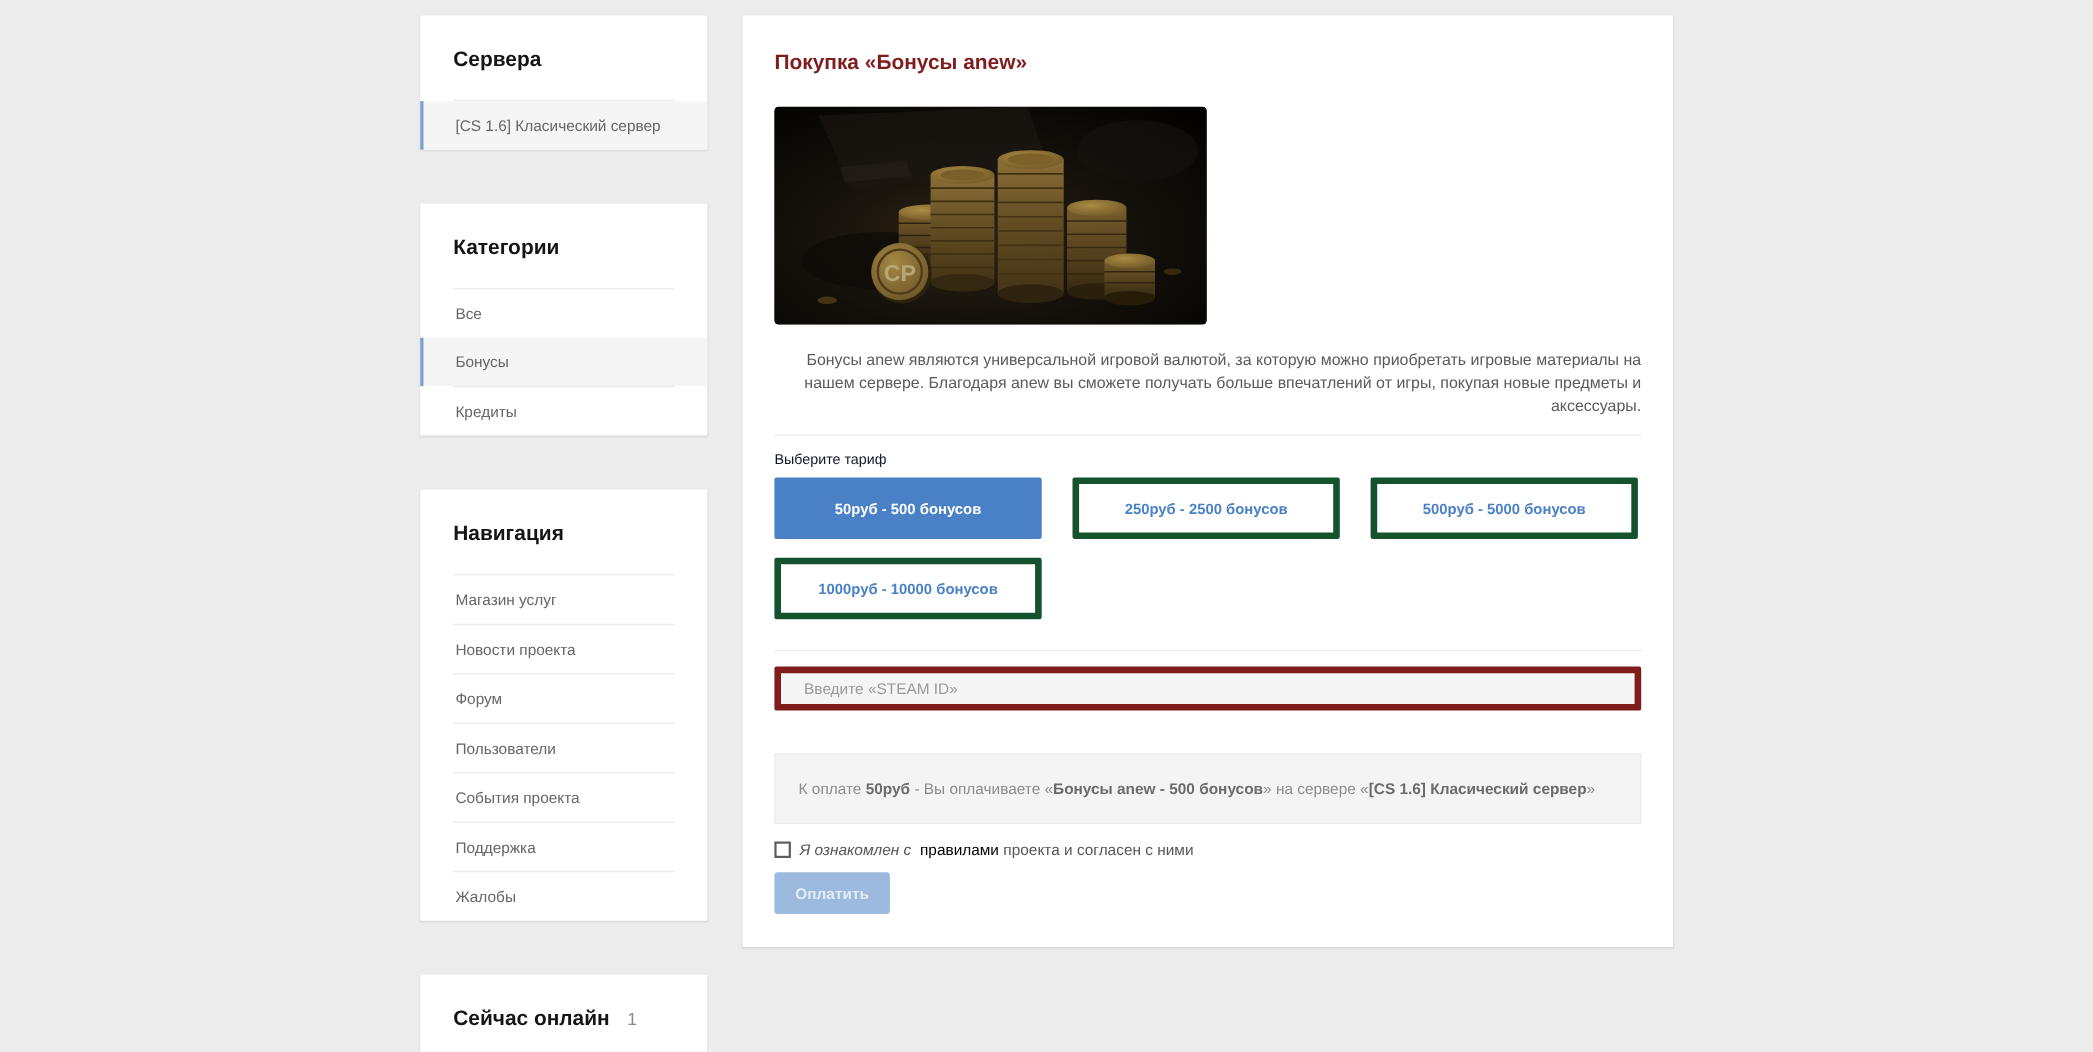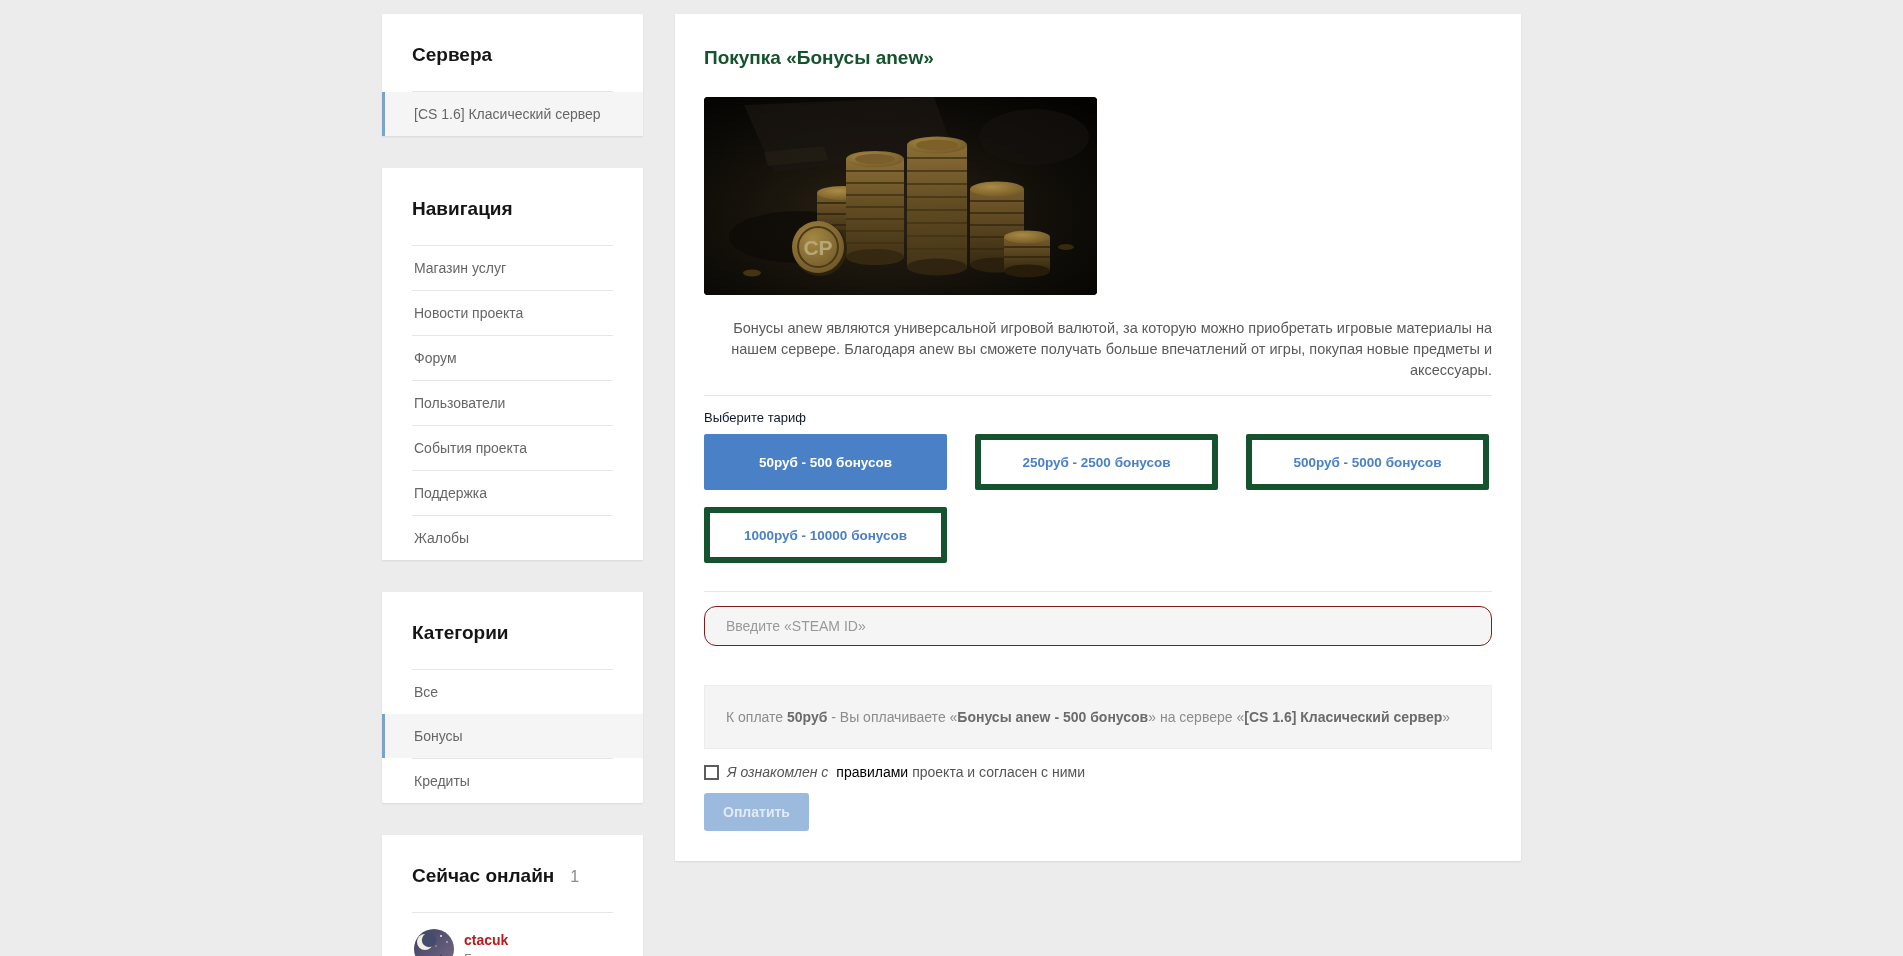--- a/index.html
+++ b/index.html
@@ -10,21 +10,21 @@
     color:#333;
     position:relative;
   }
   .card {
     background:#fff;
     box-shadow:0 1px 2px rgba(0,0,0,0.09);
     border-radius:1px;
   }
   
   .sidebar { position:absolute; left:382px; top:14px; width:261px; }
-  .side-card { margin-bottom:32px; }
+  .side-card { margin-bottom:49px; }
   .side-card-title {
     font-size:19px; font-weight:bold; color:#151515;
     padding:30px 30px 25px 30px;
   }
   .side-count { font-weight:normal; color:#8a8a8a; font-size:16px; margin-left:16px; }
   .inset-divider { border-top:1px solid #e6e6e6; margin:0 30px; }
   .side-list { list-style:none; }
   .side-item {
     font-size:14px; color:#666; padding:14px 30px 14px 32px; cursor:pointer;
   }
@@ -36,40 +36,40 @@
   
   .online-user { display:flex; align-items:center; padding:16px 30px 20px 32px; gap:10px; }
   .avatar { width:40px; height:40px; border-radius:50%; overflow:hidden; flex:0 0 40px; }
   .online-name { font-size:14px; font-weight:bold; color:#b91c1c; }
   .online-role { font-size:13.5px; color:#8a8a8a; margin-top:3px; }
   
   .main-card {
     position:absolute; left:675px; top:14px; width:846px; min-height:839px;
     padding:31px 29px 30px 29px;
   }
-  .main-title { font-size:19px; font-weight:bold; color:#14532d; margin:2px 0 28px 0; }
+  .main-title { font-size:19px; font-weight:bold; color:#7f1d1d; margin:2px 0 28px 0; }
   .product-image {
     width:393px; height:198px; border-radius:4px; overflow:hidden;
     margin-bottom:23px; background:#060504;
   }
   .product-image svg { display:block; }
   .description { font-size:14.5px; line-height:21px; color:#5a5a5a; margin-bottom:14px;text-align:right; }
   .h-divider { border-top:1px solid #e6e6e6; margin:0 0 14px 0; }
   .section-label { font-size:13px; font-weight:normal; color:#0f172a; margin-bottom:9px; }
   .tariff-grid { display:flex; flex-wrap:wrap; gap:17px 28px; margin-bottom:28px; }
   .tariff-btn {
     width:243px; height:56px; border-radius:2px;
     font-family:"Liberation Sans", sans-serif;
     font-size:13.5px; font-weight:bold; cursor:pointer;
     background:#fff; color:#4a80c5; border:6px solid #14532d;
   }
   .tariff-btn.selected { background:#4a80c5; color:#fff; border-color:#4a80c5; }
   .steam-input {
-    width:100%; height:40px; background:#f5f5f5; border:1px solid #7f1d1d;
-    border-radius:12px; padding:0 21px; font-size:14px; color:#666;
+    width:100%; height:40px; background:#f5f5f5; border:6px solid #7f1d1d;
+    border-radius:2px; padding:0 21px; font-size:14px; color:#666;
     font-family:"Liberation Sans", sans-serif; outline:none;
   }
   .steam-input::placeholder { color:#999; }
   .summary-box {
     margin-top:39px; background:#f4f4f4; border:1px solid #ececec;
     padding:22px 21px; font-size:14px; color:#8c8c8c; line-height:18px;
   }
   .summary-box b { color:#6b6b6b; }
   .agree-row { display:flex; align-items:center; margin-top:15px; font-size:14px; color:#555; }
   .checkbox {
@@ -91,47 +91,47 @@
 
   <div class="card side-card">
     <div class="side-card-title">Сервера</div>
     <div class="inset-divider"></div>
     <ul class="side-list">
       <li class="side-item active">[CS 1.6] Класический сервер</li>
     </ul>
   </div>
 
   <div class="card side-card">
-    <div class="side-card-title">Навигация</div>
-    <div class="inset-divider"></div>
-    <ul class="side-list">
-      <li class="side-item">Магазин услуг</li>
-      <div class="inset-divider"></div>
-      <li class="side-item">Новости проекта</li>
-      <div class="inset-divider"></div>
-      <li class="side-item">Форум</li>
-      <div class="inset-divider"></div>
-      <li class="side-item">Пользователи</li>
-      <div class="inset-divider"></div>
-      <li class="side-item">События проекта</li>
-      <div class="inset-divider"></div>
-      <li class="side-item">Поддержка</li>
-      <div class="inset-divider"></div>
-      <li class="side-item">Жалобы</li>
-    </ul>
-  </div>
-
-  <div class="card side-card">
     <div class="side-card-title">Категории</div>
     <div class="inset-divider"></div>
     <ul class="side-list">
       <li class="side-item">Все</li>
       <li class="side-item active">Бонусы</li>
       <div class="inset-divider"></div>
       <li class="side-item">Кредиты</li>
+    </ul>
+  </div>
+
+  <div class="card side-card">
+    <div class="side-card-title">Навигация</div>
+    <div class="inset-divider"></div>
+    <ul class="side-list">
+      <li class="side-item">Магазин услуг</li>
+      <div class="inset-divider"></div>
+      <li class="side-item">Новости проекта</li>
+      <div class="inset-divider"></div>
+      <li class="side-item">Форум</li>
+      <div class="inset-divider"></div>
+      <li class="side-item">Пользователи</li>
+      <div class="inset-divider"></div>
+      <li class="side-item">События проекта</li>
+      <div class="inset-divider"></div>
+      <li class="side-item">Поддержка</li>
+      <div class="inset-divider"></div>
+      <li class="side-item">Жалобы</li>
     </ul>
   </div>
 
   <div class="card side-card">
     <div class="side-card-title">
       <span>Сейчас онлайн</span><span class="side-count">1</span>
     </div>
     <div class="inset-divider"></div>
     <div class="online-user">
       <div class="avatar">

